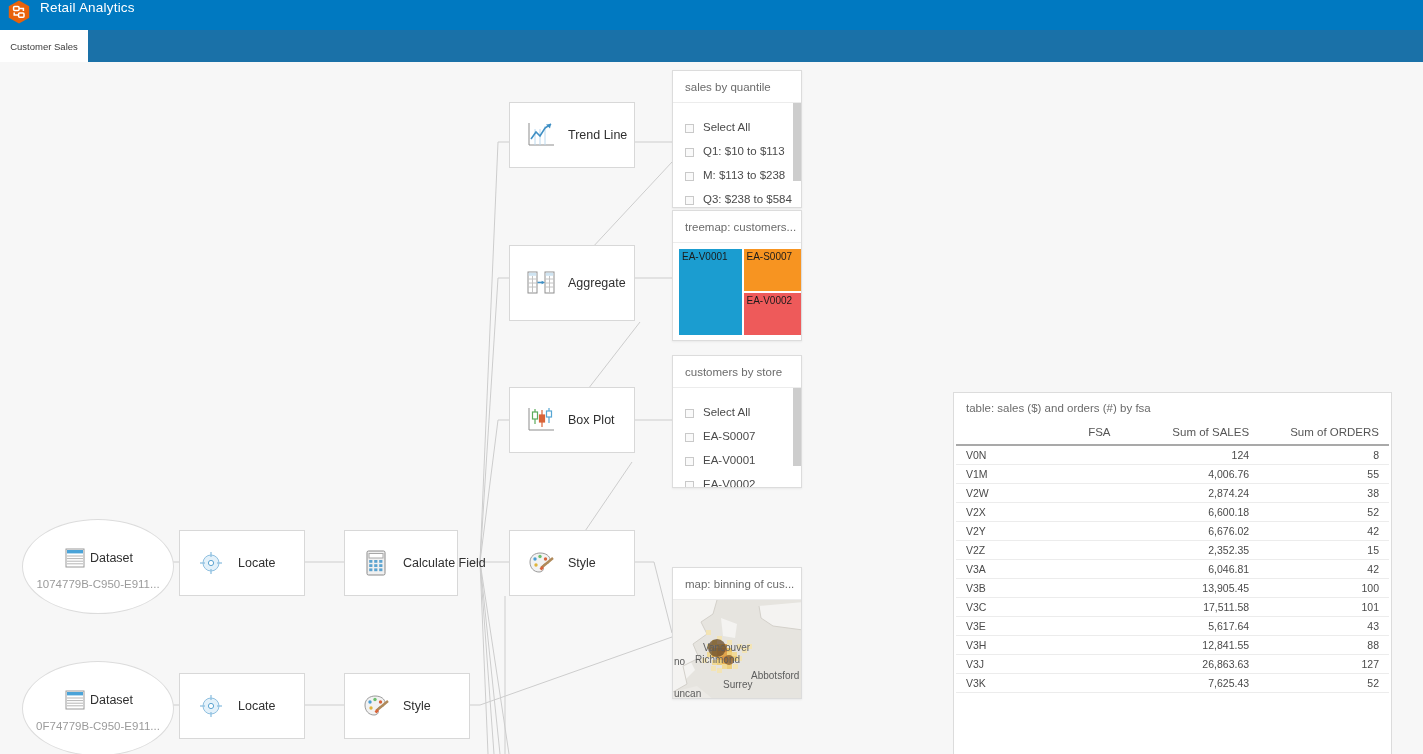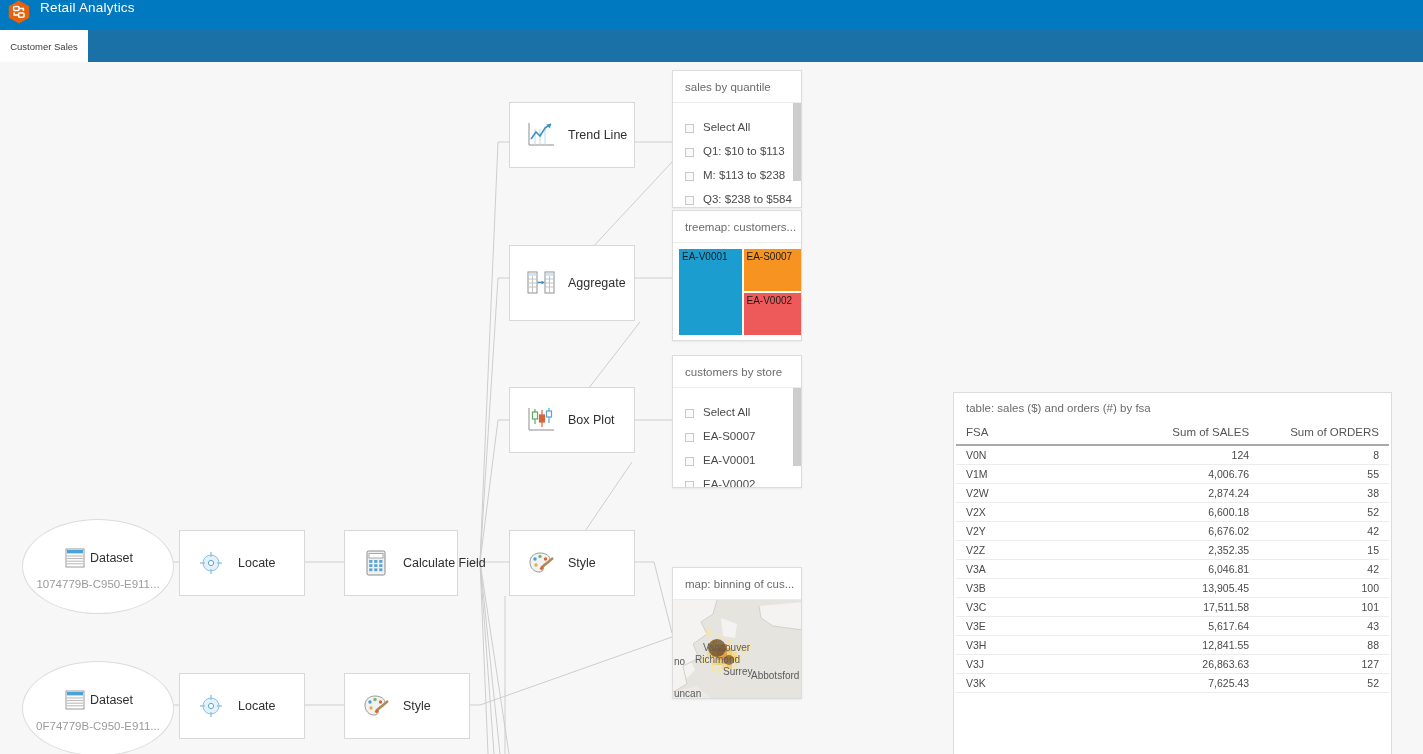--- a/index.html
+++ b/index.html
@@ -160,21 +160,21 @@
     border: 1px solid #dcdcdc;
   }
   #tablepanel .panel-title { border-bottom: none; height: 30px; line-height: 30px; }
   table.grid { width: 100%; border-collapse: collapse; table-layout: fixed; }
   table.grid th {
     font-size: 11.5px; font-weight: normal; color: #555;
     padding: 3px 10px 6px 10px;
     border-bottom: 2px solid #a9a9a9;
     white-space: nowrap;
   }
-  table.grid th.c0 { text-align: left; }
+  table.grid th.c0 { text-align: right; }
   table.grid th.c1, table.grid th.c2 { text-align: right; }
   table.grid td {
     font-size: 10.5px; color: #4a4a4a;
     padding: 3px 10px;
     border-bottom: 1px solid #ececec;
     white-space: nowrap; height: 18.7px;
   }
   table.grid td.c0 { text-align: left; }
   table.grid td.c1, table.grid td.c2 { text-align: right; }
 </style>
@@ -552,21 +552,21 @@
             <rect x="60" y="64" width="5" height="5" fill="#f6e4ae"></rect>
             <rect x="38" y="66" width="5" height="5" fill="#f6e4ae"></rect>
             <rect x="44" y="68" width="5" height="5" fill="#f6e4ae"></rect>
             <rect x="29" y="58" width="5" height="5" fill="#f6e4ae"></rect>
           </g>
           <circle cx="44" cy="48" r="9" fill="#6b4f2e" opacity="0.78"></circle>
           <circle cx="56" cy="60" r="5" fill="#8a5c2e" opacity="0.78"></circle>
         </svg>
         <span class="mlabel" style="left:30px; top:42px;">Vancouver</span>
         <span class="mlabel" style="left:22px; top:54px;">Richmond</span>
-        <span class="mlabel" style="left:50px; top:66px;">Surrey</span>
+        <span class="mlabel" style="left:50px; top:79px;">Surrey</span>
         <span class="mlabel" style="left:78px; top:70px;">Abbotsford</span>
         <span class="mlabel" style="left:1px; top:56px;">no</span>
         <span class="mlabel" style="left:1px; top:88px;">uncan</span>
       </div>
     </div>
   </div>
 
   <div id="tablepanel" style="left:953px; top:330px; width:439px; height:364px;">
     <div class="panel-title">table: sales ($) and orders (#) by fsa</div>
     <div style="padding:0 2px;">

